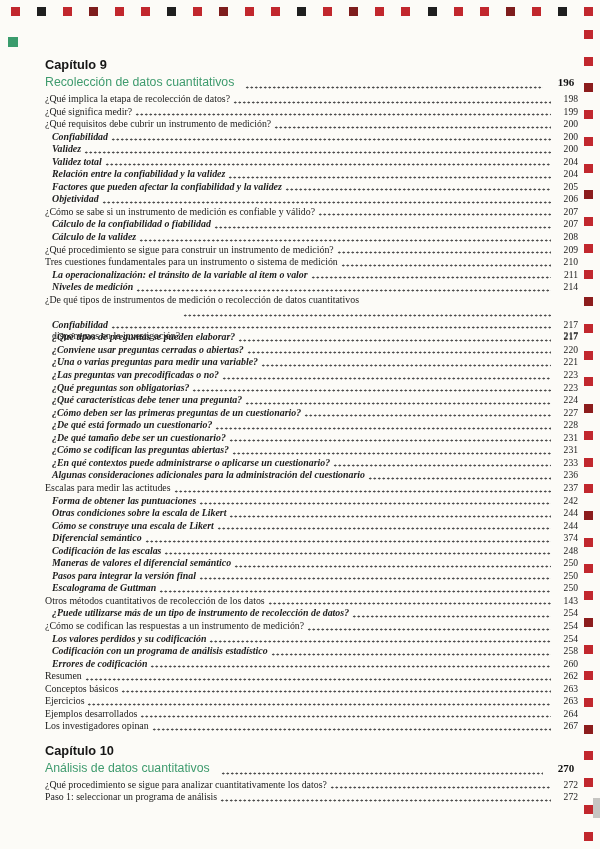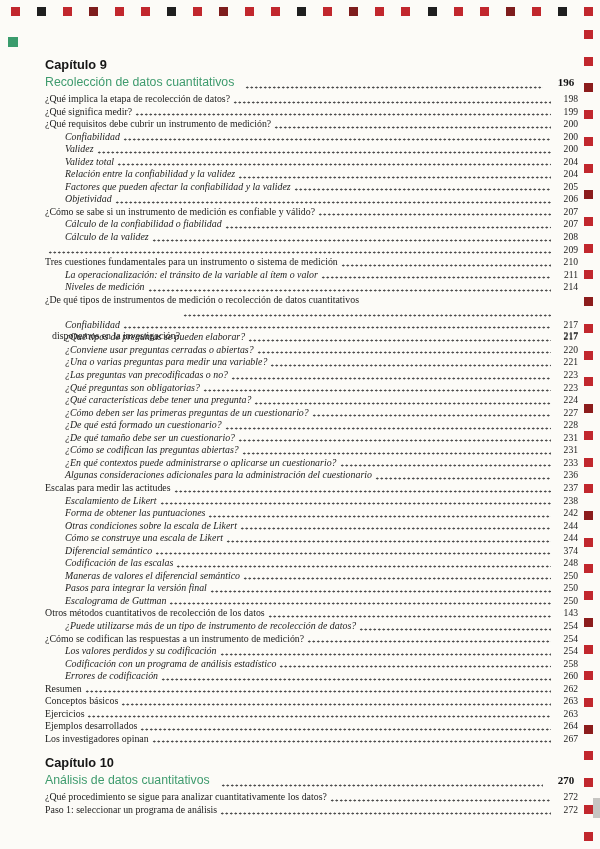--- a/index.html
+++ b/index.html
@@ -42,21 +42,21 @@
     font-size: 12.3px; white-space: nowrap;
     color: var(--teal, #3f9b6e);
   }
   .title-row .pg {
     font-weight: bold; font-size: 11px; color: #111;
     min-width: 24px; text-align: center;
   }
 
   .row { display: flex; align-items: baseline; height: 12.55px; font-size: 9.9px; }
   .row .t { white-space: nowrap; }
-  .row.lvl1 .t { font-style: italic; margin-left: 20px; }
+  .row.lvl1 .t { font-style: italic; margin-left: 7px; font-weight: bold; }
   .row.cont .t { margin-left: 7px; margin-top: 24px; }
   .row .pg { min-width: 24px; text-align: right; font-size: 9.6px; }
 
   .dots {
     flex: 1 1 auto; margin: 0 3px 2px 3px; align-self: flex-end; height: 3px;
     background-image: radial-gradient(circle, #4c4c4c 0.9px, transparent 1.15px);
     background-size: 4.5px 3px; background-repeat: repeat-x; background-position: left center;
   }
 </style>
 </head>
@@ -187,20 +187,21 @@
             <span class="t">Cálculo de la confiabilidad o fiabilidad</span>
             <span class="dots"></span>
             <span class="pg">207</span>
           </div>
           <div class="row lvl1">
             <span class="t">Cálculo de la validez</span>
             <span class="dots"></span>
             <span class="pg">208</span>
           </div>
           <div class="row lvl0">
+            <span class="t">¿Qué procedimiento se sigue para construir un instrumento de medición?</span>
             <span class="dots"></span>
             <span class="pg">209</span>
           </div>
           <div class="row lvl0">
             <span class="t">Tres cuestiones fundamentales para un instrumento o sistema de medición</span>
             <span class="dots"></span>
             <span class="pg">210</span>
           </div>
           <div class="row lvl1">
             <span class="t">La operacionalización: el tránsito de la variable al ítem o valor</span>
@@ -282,25 +283,20 @@
           </div>
           <div class="row lvl1">
             <span class="t">Algunas consideraciones adicionales para la administración del cuestionario</span>
             <span class="dots"></span>
             <span class="pg">236</span>
           </div>
           <div class="row lvl0">
             <span class="t">Escalas para medir las actitudes</span>
             <span class="dots"></span>
             <span class="pg">237</span>
-          </div>
-          <div class="row lvl1">
-            <span class="t">Escalamiento de Likert</span>
-            <span class="dots"></span>
-            <span class="pg">238</span>
           </div>
           <div class="row lvl1">
             <span class="t">Forma de obtener las puntuaciones</span>
             <span class="dots"></span>
             <span class="pg">242</span>
           </div>
           <div class="row lvl1">
             <span class="t">Otras condiciones sobre la escala de Likert</span>
             <span class="dots"></span>
             <span class="pg">244</span>

